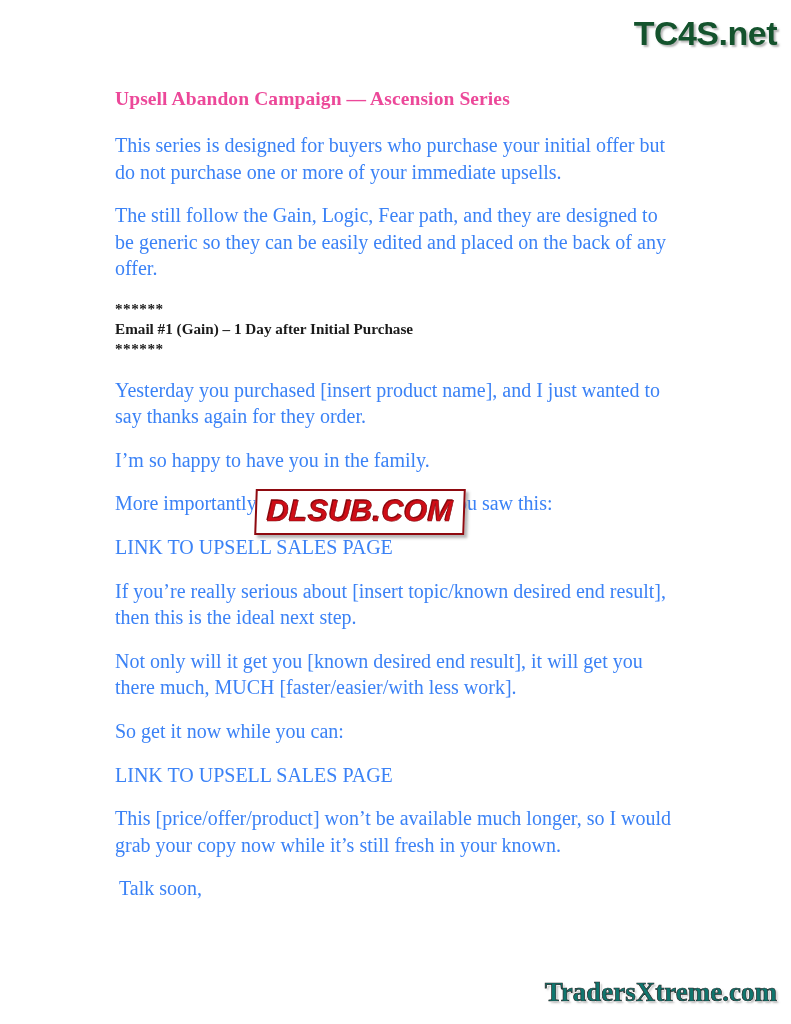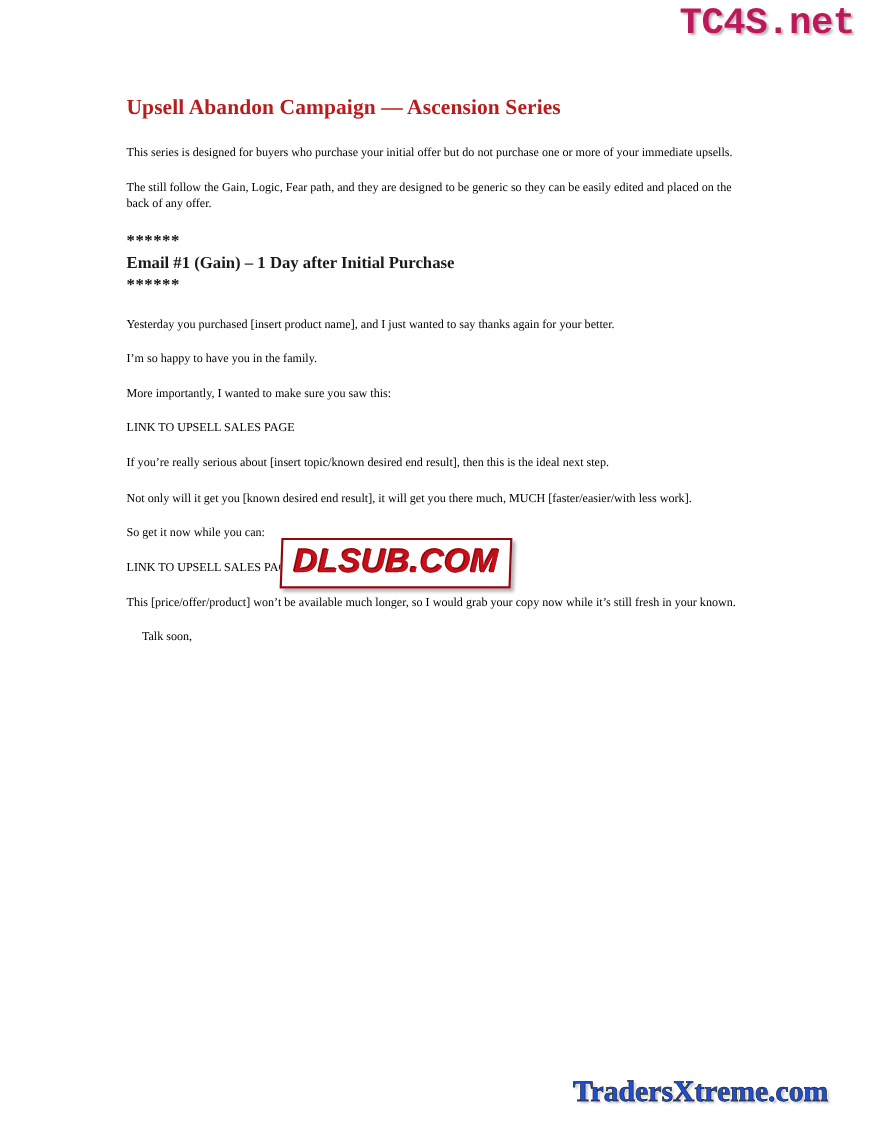--- a/index.html
+++ b/index.html
@@ -18,56 +18,56 @@
 
   .page {
     position: absolute;
     inset: 0;
     background: #ffffff;
   }
 
   
   .wm-top {
     position: absolute;
-    top: 3px;
+    top: 14px;
     right: 14px;
-    font-family: Liberation Mono, monospace;
+    font-family: Liberation Sans, sans-serif;
     font-weight: bold;
     font-size: 34px;
     letter-spacing: -0.5px;
-    color: #be185d;
+    color: #14532d;
     text-shadow: 2px 2px 2px rgba(120,120,120,0.55);
   }
 
   
   .doc {
     position: absolute;
     left: 115px;
     top: 88px;
     width: 562px;
   }
 
   .doc h1 {
     font-family: "Liberation Serif", serif;
     font-weight: bold;
     font-size: 19.5px;
     margin: 0 0 22px 0;
-    color: #b91c1c;
+    color: #ec4899;
     letter-spacing: 0.1px;
   }
 
   .doc p {
-    font-size: 11px;
+    font-size: 20px;
     line-height: 1.33;
     margin: 0 0 17px 0;
-    color: #000000;
+    color: #3b82f6;
   }
 
   .doc p.tight {
-    margin: 14px;
+    margin: 4px;
   }
 
   .block-stars {
     font-size: 15.2px;
     line-height: 1.33;
     margin: 0 0 17px 0;
   }
   .block-stars .stars {
     font-weight: bold;
     letter-spacing: 0.5px;
@@ -103,26 +103,26 @@
     transform: skewX(-2deg);
     text-shadow:
       1px 1px 0 #ffffff,
       -1px -1px 0 #8d080d;
     -webkit-text-stroke: 0.6px #7d0a0f;
   }
 
   
   .wm-bottom {
     position: absolute;
-    right: 38px;
+    right: 14px;
     bottom: 16px;
     font-family: "Liberation Serif", serif;
     font-weight: bold;
     font-size: 27px;
-    color: #1d4ed8;
+    color: #0f766e;
     text-shadow:
       1px 0 0 #ffffff,
       -1px 0 0 #ffffff,
       0 1px 0 #ffffff,
       0 -1px 0 #ffffff,
       2px 2px 2px rgba(120,120,120,0.5);
     -webkit-text-stroke: 0.7px #2a2a2a;
   }
 </style>
 </head>
@@ -139,21 +139,21 @@
     <p>This series is designed for buyers who purchase your initial offer but do not purchase one or more of your immediate upsells.</p>
     <p>The still follow the Gain, Logic, Fear path, and they are designed to be generic so they can be easily edited and placed on the back of any offer.</p>
 
     <div class="block-stars">
       <div class="stars">******</div>
       <div class="email-head">Email #1 (Gain) – 1 Day after Initial Purchase</div>
       <div class="stars">******</div>
     </div>
 
 
-    <p>Yesterday you purchased [insert product name], and I just wanted to say thanks again for your better.</p>
+    <p>Yesterday you purchased [insert product name], and I just wanted to say thanks again for they order.</p>
     <p>I’m so happy to have you in the family.</p>
     <p>More importantly, I wanted to make sure you saw this:</p>
     <p>LINK TO UPSELL SALES PAGE</p>
     <p>If you’re really serious about [insert topic/known desired end result], then this is the ideal next step.</p>
     <p>Not only will it get you [known desired end result], it will get you there much, MUCH [faster/easier/with less work].</p>
     <p>So get it now while you can:</p>
     <p>LINK TO UPSELL SALES PAGE</p>
     <p>This [price/offer/product] won’t be available much longer, so I would grab your copy now while it’s still fresh in your known.</p>
 
     <p class="tight">Talk soon,</p>

